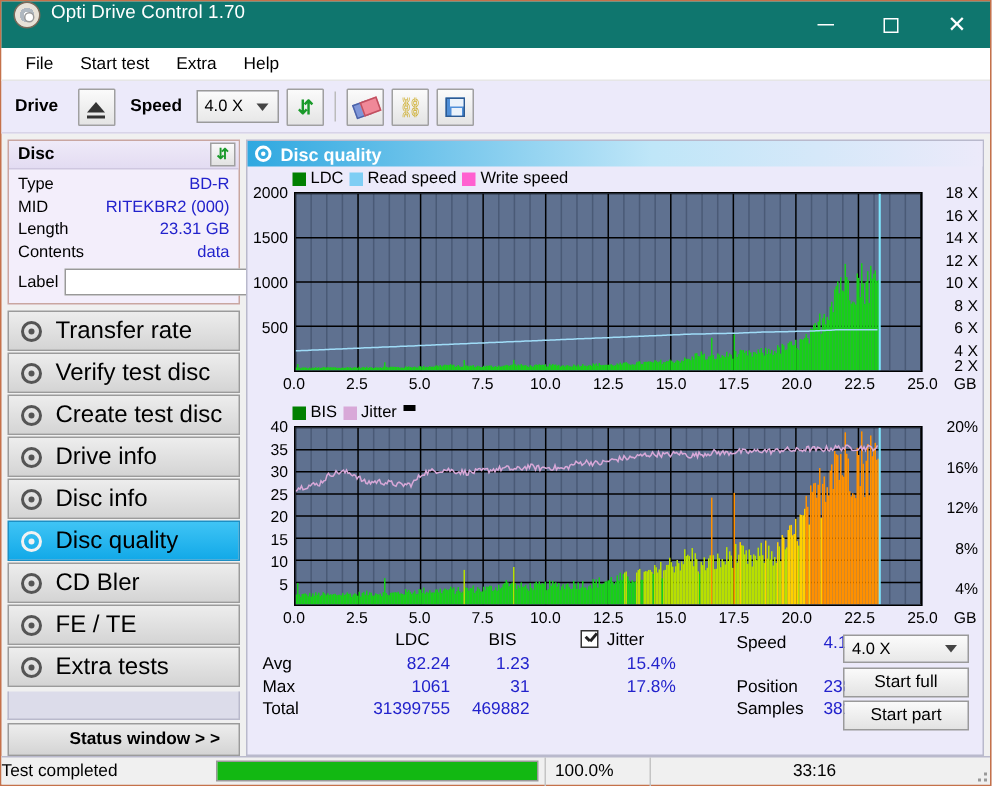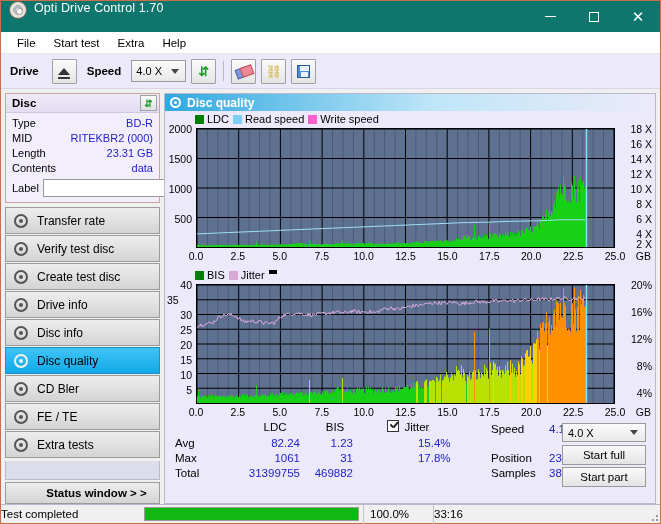--- a/index.html
+++ b/index.html
@@ -124,21 +124,21 @@
   .label-row{display:flex;align-items:center;margin-top:2px;gap:4px;}
   .label-input{flex:1;height:18px;background:#fff;border:1px solid #999;}
   .label-btn{
     width:21px;height:20px;background:linear-gradient(#fafafa,#e2e2e2);border:1px solid #a0a0a0;
     display:flex;align-items:center;justify-content:center;
   }
   .cd-glyph{width:13px;height:13px;border-radius:50%;background:radial-gradient(circle,#fff 0 18%,#e8d878 20% 100%);border:1px solid #a89838;}
   .nav-btn{
     height:27px;margin-bottom:1px;background:linear-gradient(#ededed,#d4d4d4);
     border:1px solid #9b9b9b;display:flex;align-items:center;padding-left:8px;gap:9px;
-    font-size:12px;color:#000;
+    font-size:16px;color:#000;
   }
   .nav-btn.active{
     background:linear-gradient(#3fc4f5,#12a9e8);border:1px solid #1d8fc4;color:#000;
   }
   .nav-icon{
     width:14px;height:14px;border-radius:50%;
     border:2px solid #555;position:relative;flex:0 0 14px;
   }
   .nav-icon:after{content:"";position:absolute;left:3px;top:3px;width:4px;height:4px;border-radius:50%;background:#555;}
   .nav-btn.active .nav-icon{border-color:#f2f2f2;}
@@ -193,21 +193,21 @@
   }
   
   .statusbar{
     height:19px;flex:0 0 19px;display:flex;align-items:center;
     border-top:1px solid #b9b9cc;background:#f0f0f0;font-size:11.5px;
   }
   .sb-msg{width:143px;padding-left:0;}
   .sb-progwrap{width:215px;height:14px;border:1px solid #999;background:#fff;margin-right:4px;}
   .sb-prog{height:100%;background:#12b812;}
   .sb-pct{width:70px;border-left:1px solid #c4c4c4;padding-left:6px;height:19px;line-height:19px;}
-  .sb-time{flex:1;border-left:1px solid #c4c4c4;text-align:left;padding-right:8px;height:19px;line-height:19px;}
+  .sb-time{flex:1;border-left:1px solid #c4c4c4;text-align:center;padding-right:8px;height:19px;line-height:19px;}
   .grip{position:absolute;right:2px;bottom:2px;width:10px;height:10px;}
   .grip i{position:absolute;width:2px;height:2px;background:#999;}
 </style>
 </head>
 <body>
 
 <div class="window">
 
   <div class="titlebar">
     <div class="title-icon"></div>
@@ -1278,21 +1278,21 @@
                 <rect x="385" width="1" y="13.8745117920717" height="104.1254882079283" fill="#ff9000"></rect>
                 <rect x="386" width="1" y="10.227883560755544" height="107.77211643924446" fill="#ff9000"></rect>
                 <rect x="387" width="1" y="21.58278249325484" height="96.41721750674516" fill="#ff9000"></rect>
                 <rect x="388" width="1" y="20.77966224761788" height="97.22033775238212" fill="#ff9000"></rect>
                 <path d="M0 42.6 L1 42.0 L2 40.4 L3 41.1 L4 38.9 L5 41.5 L6 41.2 L7 40.8 L8 40.5 L9 38.5 L10 38.9 L11 37.5 L12 36.9 L13 38.2 L14 37.3 L15 38.8 L16 39.0 L17 35.6 L18 36.8 L19 35.5 L20 35.3 L21 31.8 L22 30.5 L23 32.1 L24 32.5 L25 32.5 L26 31.2 L27 28.8 L28 30.2 L29 31.0 L30 30.0 L31 29.0 L32 28.4 L33 30.2 L34 28.3 L35 30.6 L36 30.3 L37 31.5 L38 32.2 L39 31.4 L40 32.0 L41 34.4 L42 32.8 L43 32.6 L44 35.9 L45 35.5 L46 34.6 L47 37.2 L48 37.5 L49 35.6 L50 37.6 L51 36.0 L52 36.7 L53 35.6 L54 37.2 L55 35.4 L56 34.8 L57 37.4 L58 37.7 L59 38.3 L60 36.8 L61 37.5 L62 35.2 L63 35.9 L64 35.6 L65 38.1 L66 38.8 L67 39.2 L68 37.0 L69 36.4 L70 37.0 L71 37.7 L72 39.2 L73 37.5 L74 38.2 L75 37.0 L76 37.2 L77 39.6 L78 37.0 L79 35.2 L80 35.1 L81 34.7 L82 31.8 L83 33.2 L84 32.2 L85 31.7 L86 31.8 L87 28.8 L88 31.1 L89 28.5 L90 28.8 L91 27.6 L92 28.6 L93 29.3 L94 30.6 L95 30.2 L96 29.8 L97 29.7 L98 29.8 L99 28.1 L100 28.5 L101 28.7 L102 27.3 L103 29.3 L104 28.0 L105 28.5 L106 30.2 L107 30.8 L108 30.2 L109 29.5 L110 31.2 L111 28.2 L112 30.8 L113 28.5 L114 31.8 L115 31.7 L116 28.5 L117 29.4 L118 30.2 L119 30.6 L120 27.6 L121 28.3 L122 27.4 L123 27.3 L124 28.6 L125 27.3 L126 27.8 L127 27.5 L128 27.4 L129 30.1 L130 28.2 L131 29.0 L132 27.6 L133 29.5 L134 27.5 L135 28.5 L136 25.9 L137 28.8 L138 27.1 L139 26.8 L140 26.4 L141 25.6 L142 25.9 L143 28.2 L144 27.8 L145 28.2 L146 27.4 L147 27.7 L148 26.1 L149 26.4 L150 27.7 L151 28.3 L152 27.2 L153 26.0 L154 28.0 L155 25.0 L156 27.2 L157 24.4 L158 24.6 L159 26.1 L160 28.3 L161 25.6 L162 25.3 L163 28.7 L164 26.9 L165 26.4 L166 26.6 L167 27.3 L168 26.9 L169 26.7 L170 28.1 L171 28.4 L172 27.9 L173 25.1 L174 28.2 L175 26.7 L176 27.3 L177 26.8 L178 27.2 L179 27.6 L180 26.2 L181 26.0 L182 27.8 L183 25.1 L184 24.5 L185 25.0 L186 24.6 L187 22.5 L188 23.4 L189 24.0 L190 23.0 L191 25.2 L192 24.4 L193 23.7 L194 21.8 L195 23.3 L196 25.1 L197 23.1 L198 25.5 L199 23.6 L200 22.3 L201 22.8 L202 24.2 L203 24.9 L204 24.3 L205 22.0 L206 22.4 L207 22.7 L208 22.5 L209 22.6 L210 21.5 L211 20.9 L212 21.3 L213 21.3 L214 21.4 L215 22.7 L216 19.3 L217 21.3 L218 21.7 L219 18.8 L220 20.2 L221 21.5 L222 20.8 L223 19.1 L224 19.9 L225 19.8 L226 20.5 L227 19.5 L228 18.1 L229 18.7 L230 17.8 L231 18.9 L232 18.1 L233 17.2 L234 19.1 L235 18.9 L236 19.5 L237 18.5 L238 16.3 L239 17.8 L240 18.8 L241 19.6 L242 16.2 L243 18.5 L244 19.8 L245 16.7 L246 17.6 L247 17.0 L248 16.7 L249 18.4 L250 19.5 L251 17.7 L252 16.2 L253 17.2 L254 16.6 L255 17.6 L256 18.3 L257 16.0 L258 17.7 L259 17.3 L260 17.4 L261 19.2 L262 20.0 L263 20.3 L264 19.9 L265 17.4 L266 19.0 L267 17.0 L268 20.0 L269 16.5 L270 18.2 L271 18.2 L272 19.5 L273 17.4 L274 18.9 L275 17.7 L276 18.7 L277 18.3 L278 16.4 L279 14.8 L280 15.7 L281 17.5 L282 16.1 L283 18.4 L284 16.7 L285 15.6 L286 17.8 L287 16.0 L288 16.3 L289 18.5 L290 16.8 L291 17.6 L292 17.4 L293 17.3 L294 16.6 L295 15.5 L296 14.3 L297 16.9 L298 14.4 L299 14.5 L300 14.8 L301 16.7 L302 17.3 L303 15.5 L304 16.5 L305 16.0 L306 14.6 L307 15.8 L308 14.6 L309 16.1 L310 16.6 L311 16.8 L312 15.7 L313 14.7 L314 16.4 L315 14.8 L316 14.3 L317 17.6 L318 15.5 L319 15.9 L320 14.5 L321 14.1 L322 15.1 L323 16.8 L324 15.4 L325 16.0 L326 15.0 L327 14.3 L328 13.1 L329 14.7 L330 15.6 L331 15.9 L332 15.3 L333 15.7 L334 13.5 L335 14.0 L336 15.3 L337 15.1 L338 15.9 L339 14.8 L340 15.7 L341 12.8 L342 12.6 L343 15.9 L344 14.1 L345 12.9 L346 12.9 L347 15.4 L348 13.1 L349 13.5 L350 14.0 L351 15.2 L352 16.0 L353 15.2 L354 12.4 L355 15.1 L356 15.6 L357 13.8 L358 15.2 L359 14.4 L360 12.1 L361 13.5 L362 12.3 L363 14.1 L364 15.4 L365 13.5 L366 14.5 L367 11.8 L368 11.8 L369 12.6 L370 13.4 L371 15.2 L372 15.3 L373 15.2 L374 15.2 L375 15.0 L376 13.9 L377 12.5 L378 15.0 L379 12.9 L380 15.4 L381 13.1 L382 12.0 L383 12.4 L384 13.1 L385 15.5 L386 14.6 L387 13.9 L388 11.9 " fill="none" stroke="#d8a8d8" stroke-width="1"></path>
                 <line x1="389.478" x2="389.478" y1="0" y2="118" stroke="#7ee8ff" stroke-width="1.4"></line>
               </svg>
             </div>
 
           <div class="axis-lbl" style="left:0;top:11px;width:25px;text-align:right">40</div>
-          <div class="axis-lbl" style="left:0;top:26px;width:25px;">35</div>
+          <div class="axis-lbl" style="left:0;top:26px;width:25px;text-align:right">35</div>
           <div class="axis-lbl" style="left:0;top:41px;width:25px;text-align:right">30</div>
           <div class="axis-lbl" style="left:0;top:56px;width:25px;text-align:right">25</div>
           <div class="axis-lbl" style="left:0;top:71px;width:25px;text-align:right">20</div>
           <div class="axis-lbl" style="left:0;top:86px;width:25px;text-align:right">15</div>
           <div class="axis-lbl" style="left:0;top:101px;width:25px;text-align:right">10</div>
           <div class="axis-lbl" style="left:0;top:116px;width:25px;text-align:right">5</div>
 
           <div class="axis-lbl" style="right:1px;top:11px">20%</div>
           <div class="axis-lbl" style="right:1px;top:38px">16%</div>
           <div class="axis-lbl" style="right:1px;top:65px">12%</div>

